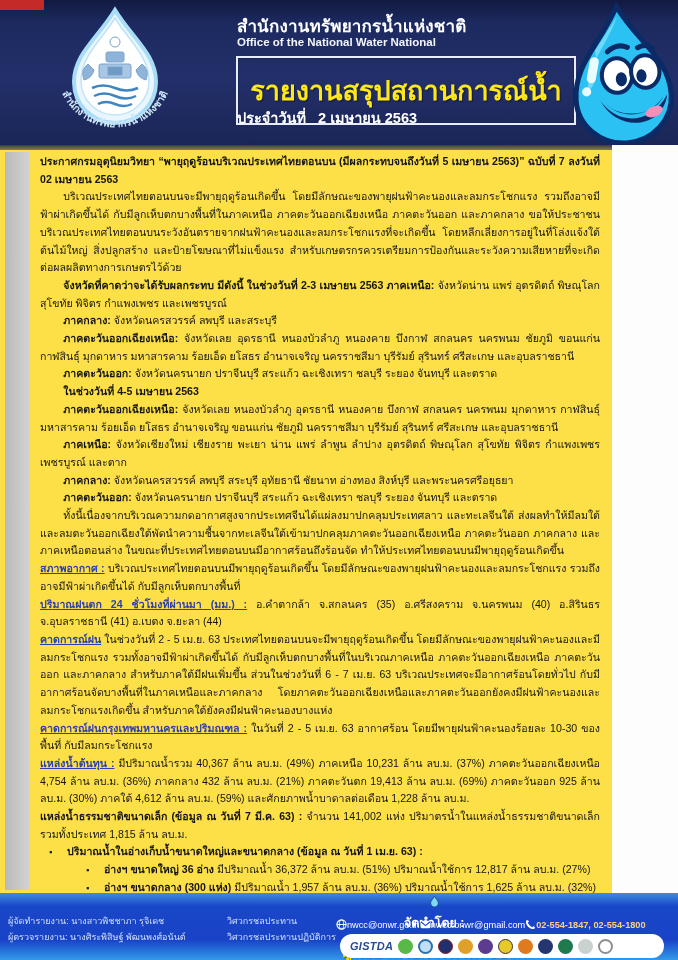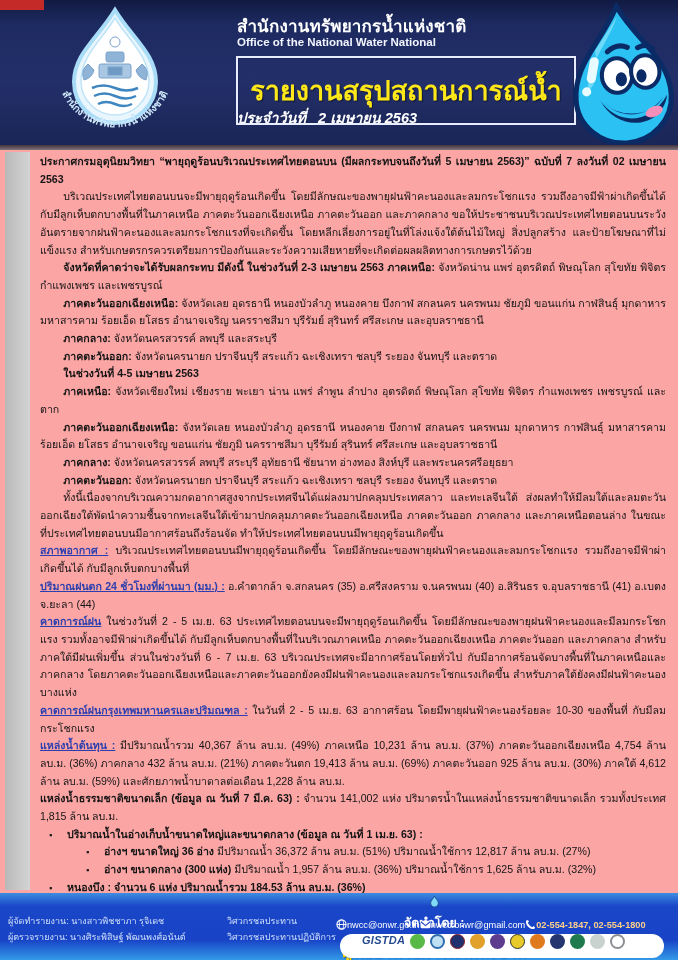--- a/index.html
+++ b/index.html
@@ -18,28 +18,28 @@
   .corner-mark { position:absolute; top:0; left:0; width:44px; height:10px; background:#c42a28; }
   .logo-wrap { position:absolute; left:36px; top:6px; width:158px; height:136px; }
   .org-th { position:absolute; left:237px; top:12px; font-size:17px; font-weight:bold; color:#ffffff; letter-spacing:.2px; }
   .org-en { position:absolute; left:237px; top:36px; font-size:11.5px; font-weight:bold; color:#f2f5ff; }
   .title-box {
     position:absolute; left:236px; top:56px; width:340px; height:69px;
     border:2px solid #e8ecff; box-shadow:0 0 0 1px #1a2656 inset;
     display:flex; align-items:center; justify-content:center;
   }
   .title-text { font-size:27px; font-weight:bold; color:#ffe81a; text-shadow:1px 1px 1px rgba(0,0,0,.5); }
-  .date-line { position:absolute; left:237px; top:106px; font-size:14.5px; font-weight:bold; color:#ffffff;font-style:italic; }
+  .date-line { position:absolute; left:237px; top:106px; font-size:14.5px; font-weight:bold; color:#ffffff; }
   .date-line span + span { margin-left:8px; }
   .mascot { position:absolute; right:-16px; top:2px; width:140px; height:142px; transform:rotate(-4deg); }
 
   
   .doc-body {
-    position:absolute; top:145px; left:0; width:678px; height:748px;
-    background:#fca5a5;
+    position:absolute; top:145px; left:0; width:612px; height:748px;
+    background:#fde047;
   }
   .doc-body::before {
     content:""; position:absolute; top:0; left:0; right:0; height:5px;
     background:linear-gradient(180deg,#20202c,#6a6a72); opacity:.85;
   }
   .grey-strip {
     position:absolute; left:5px; top:7px; width:25px; height:738px;
     background:linear-gradient(90deg,#b9b9b9,#d4d4d4);
   }
   .doc-text {
@@ -66,21 +66,21 @@
   }
   .credits .cell { white-space:nowrap; }
   .produced-row { position:absolute; left:342px; top:3px; display:flex; align-items:center; gap:6px;flex-direction:column; }
   .produced-label { color:#ffffff; font-weight:bold; font-size:12.5px; }
   .produced-name { color:#ffd400; font-weight:bold; font-size:16px; text-shadow:1px 1px 1px rgba(0,0,0,.4); }
   .contacts { position:absolute; left:336px; top:26px; display:flex; align-items:center; font-size:9.2px; color:#ffffff; white-space:nowrap; }
   .contacts .phones { color:#ffcf8a; font-weight:bold;text-align:center; }
   .cicon { width:11px; height:11px; flex:0 0 auto; }
   .logo-pill {
     position:absolute; left:340px; top:41px; width:324px; height:24px;
-    background:#ffffff; border-radius:12px; display:flex; gap:5px; padding:0 22px;
+    background:#ffffff; border-radius:12px; display:flex; align-items:center; gap:5px; padding:0 10px;
   }
   .gistda { font-style:italic; font-weight:bold; color:#274b8f; font-size:11px; letter-spacing:.3px; }
   .agency { width:15px; height:15px; border-radius:50%; flex:0 0 auto; }
 </style>
 </head>
 <body>
 
 <div class="page">
 
   <div class="header">
@@ -154,36 +154,36 @@
     <div class="doc-text">
 
       <p class="b">ประกาศกรมอุตุนิยมวิทยา “พายุฤดูร้อนบริเวณประเทศไทยตอนบน (มีผลกระทบจนถึงวันที่ 5 เมษายน 2563)” ฉบับที่ 7 ลงวันที่ 02 เมษายน 2563</p>
 
       <p class="ind">บริเวณประเทศไทยตอนบนจะมีพายุฤดูร้อนเกิดขึ้น โดยมีลักษณะของพายุฝนฟ้าคะนองและลมกระโชกแรง รวมถึงอาจมีฟ้าผ่าเกิดขึ้นได้ กับมีลูกเห็บตกบางพื้นที่ในภาคเหนือ ภาคตะวันออกเฉียงเหนือ ภาคตะวันออก และภาคกลาง ขอให้ประชาชนบริเวณประเทศไทยตอนบนระวังอันตรายจากฝนฟ้าคะนองและลมกระโชกแรงที่จะเกิดขึ้น โดยหลีกเลี่ยงการอยู่ในที่โล่งแจ้งใต้ต้นไม้ใหญ่ สิ่งปลูกสร้าง และป้ายโฆษณาที่ไม่แข็งแรง สำหรับเกษตรกรควรเตรียมการป้องกันและระวังความเสียหายที่จะเกิดต่อผลผลิตทางการเกษตรไว้ด้วย</p>
 
       <p class="ind"><span class="b">จังหวัดที่คาดว่าจะได้รับผลกระทบ มีดังนี้ ในช่วงวันที่ 2-3 เมษายน 2563</span>
         <span class="b">ภาคเหนือ:</span>
         <span>จังหวัดน่าน แพร่ อุตรดิตถ์ พิษณุโลก สุโขทัย พิจิตร กำแพงเพชร และเพชรบูรณ์</span></p>
 
+      <p class="ind"><span class="b">ภาคกลาง:</span>
+        <span>จังหวัดนครสวรรค์ ลพบุรี และสระบุรี</span></p>
+
       <p class="ind"><span class="b">ภาคตะวันออกเฉียงเหนือ:</span>
         <span>จังหวัดเลย อุดรธานี หนองบัวลำภู หนองคาย บึงกาฬ สกลนคร นครพนม ชัยภูมิ ขอนแก่น กาฬสินธุ์ มุกดาหาร มหาสารคาม ร้อยเอ็ด ยโสธร อำนาจเจริญ นครราชสีมา บุรีรัมย์ สุรินทร์ ศรีสะเกษ และอุบลราชธานี</span></p>
 
-      <p class="ind"><span class="b">ภาคกลาง:</span>
-        <span>จังหวัดนครสวรรค์ ลพบุรี และสระบุรี</span></p>
-
       <p class="ind"><span class="b">ภาคตะวันออก:</span>
         <span>จังหวัดนครนายก ปราจีนบุรี สระแก้ว ฉะเชิงเทรา ชลบุรี ระยอง จันทบุรี และตราด</span></p>
 
       <p class="ind b">ในช่วงวันที่ 4-5 เมษายน 2563</p>
 
+      <p class="ind"><span class="b">ภาคตะวันออกเฉียงเหนือ:</span>
+        <span>จังหวัดเลย หนองบัวลำภู อุดรธานี หนองคาย บึงกาฬ สกลนคร นครพนม มุกดาหาร กาฬสินธุ์ มหาสารคาม ร้อยเอ็ด ยโสธร อำนาจเจริญ ขอนแก่น ชัยภูมิ นครราชสีมา บุรีรัมย์ สุรินทร์ ศรีสะเกษ และอุบลราชธานี</span></p>
+
       <p class="ind"><span class="b">ภาคเหนือ:</span>
         <span>จังหวัดเชียงใหม่ เชียงราย พะเยา น่าน แพร่ ลำพูน ลำปาง อุตรดิตถ์ พิษณุโลก สุโขทัย พิจิตร กำแพงเพชร เพชรบูรณ์ และตาก</span></p>
-
-      <p class="ind"><span class="b">ภาคตะวันออกเฉียงเหนือ:</span>
-        <span>จังหวัดเลย หนองบัวลำภู อุดรธานี หนองคาย บึงกาฬ สกลนคร นครพนม มุกดาหาร กาฬสินธุ์ มหาสารคาม ร้อยเอ็ด ยโสธร อำนาจเจริญ ขอนแก่น ชัยภูมิ นครราชสีมา บุรีรัมย์ สุรินทร์ ศรีสะเกษ และอุบลราชธานี</span></p>
 
       <p class="ind"><span class="b">ภาคกลาง:</span>
         <span>จังหวัดนครสวรรค์ ลพบุรี สระบุรี อุทัยธานี ชัยนาท อ่างทอง สิงห์บุรี และพระนครศรีอยุธยา</span></p>
 
       <p class="ind"><span class="b">ภาคตะวันออก:</span>
         <span>จังหวัดนครนายก ปราจีนบุรี สระแก้ว ฉะเชิงเทรา ชลบุรี ระยอง จันทบุรี และตราด</span></p>
 
       <p class="ind">ทั้งนี้เนื่องจากบริเวณความกดอากาศสูงจากประเทศจีนได้แผ่ลงมาปกคลุมประเทศลาว และทะเลจีนใต้ ส่งผลทำให้มีลมใต้และลมตะวันออกเฉียงใต้พัดนำความชื้นจากทะเลจีนใต้เข้ามาปกคลุมภาคตะวันออกเฉียงเหนือ ภาคตะวันออก ภาคกลาง และภาคเหนือตอนล่าง ในขณะที่ประเทศไทยตอนบนมีอากาศร้อนถึงร้อนจัด ทำให้ประเทศไทยตอนบนมีพายุฤดูร้อนเกิดขึ้น</p>
 
       <p><span class="hu">สภาพอากาศ :</span>

